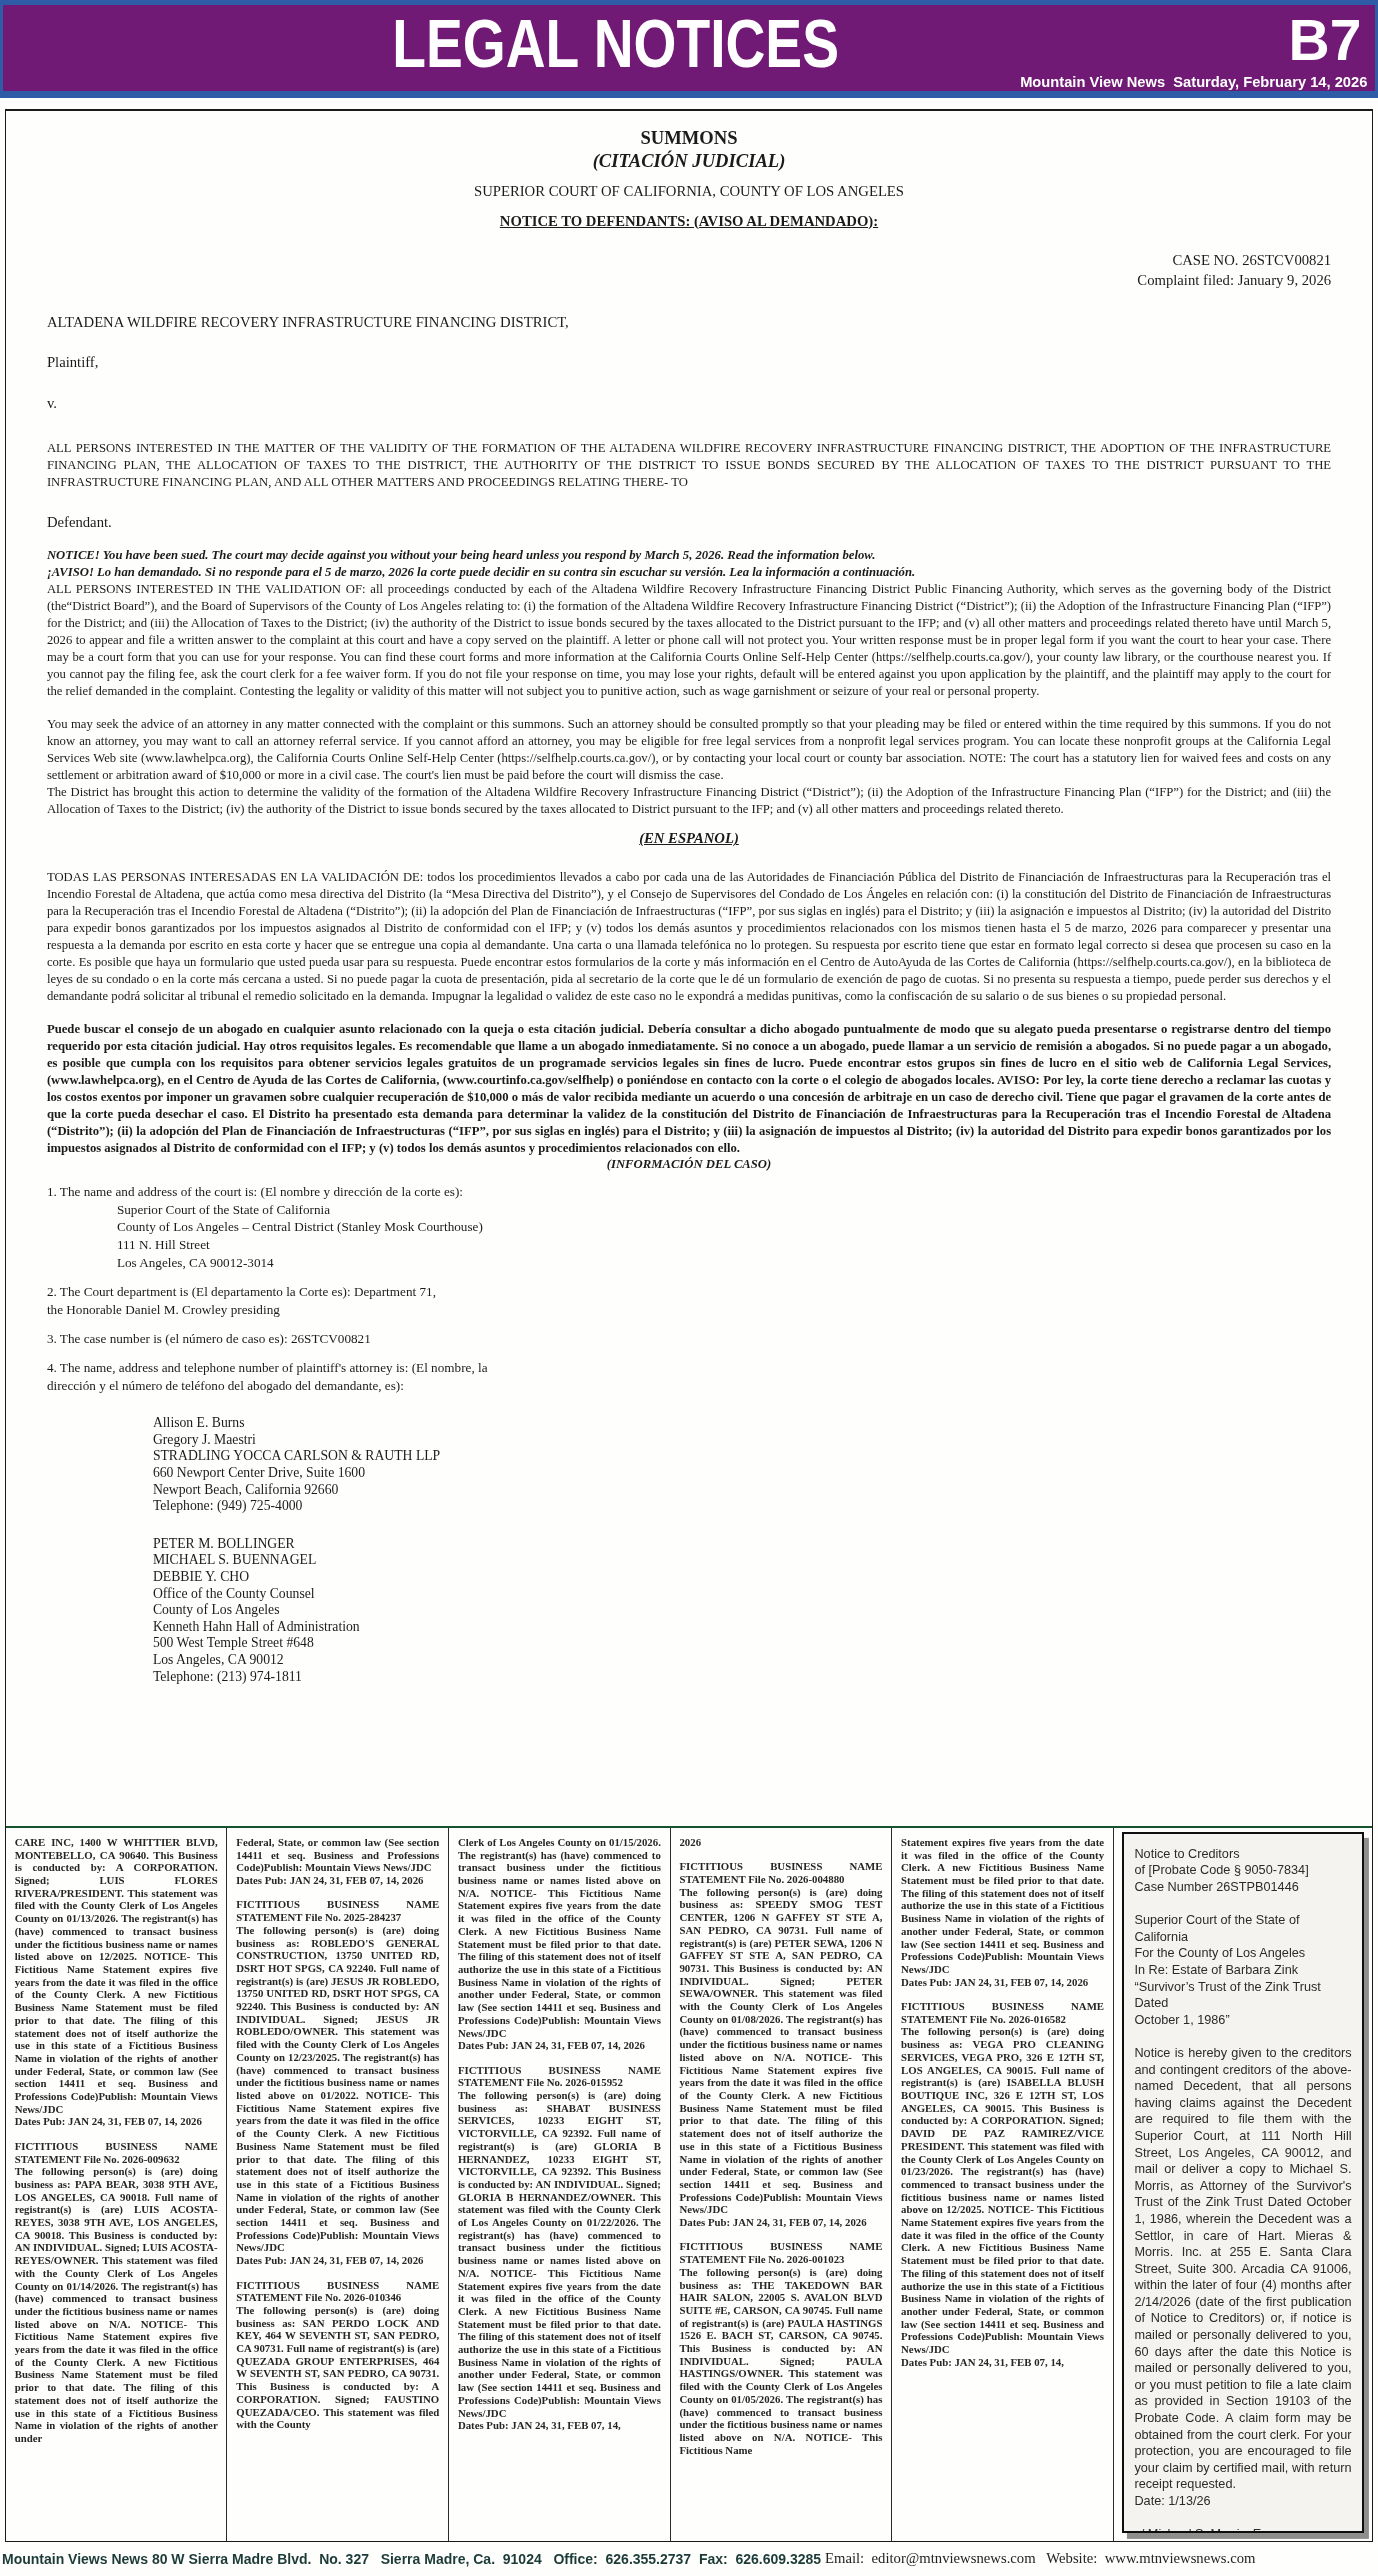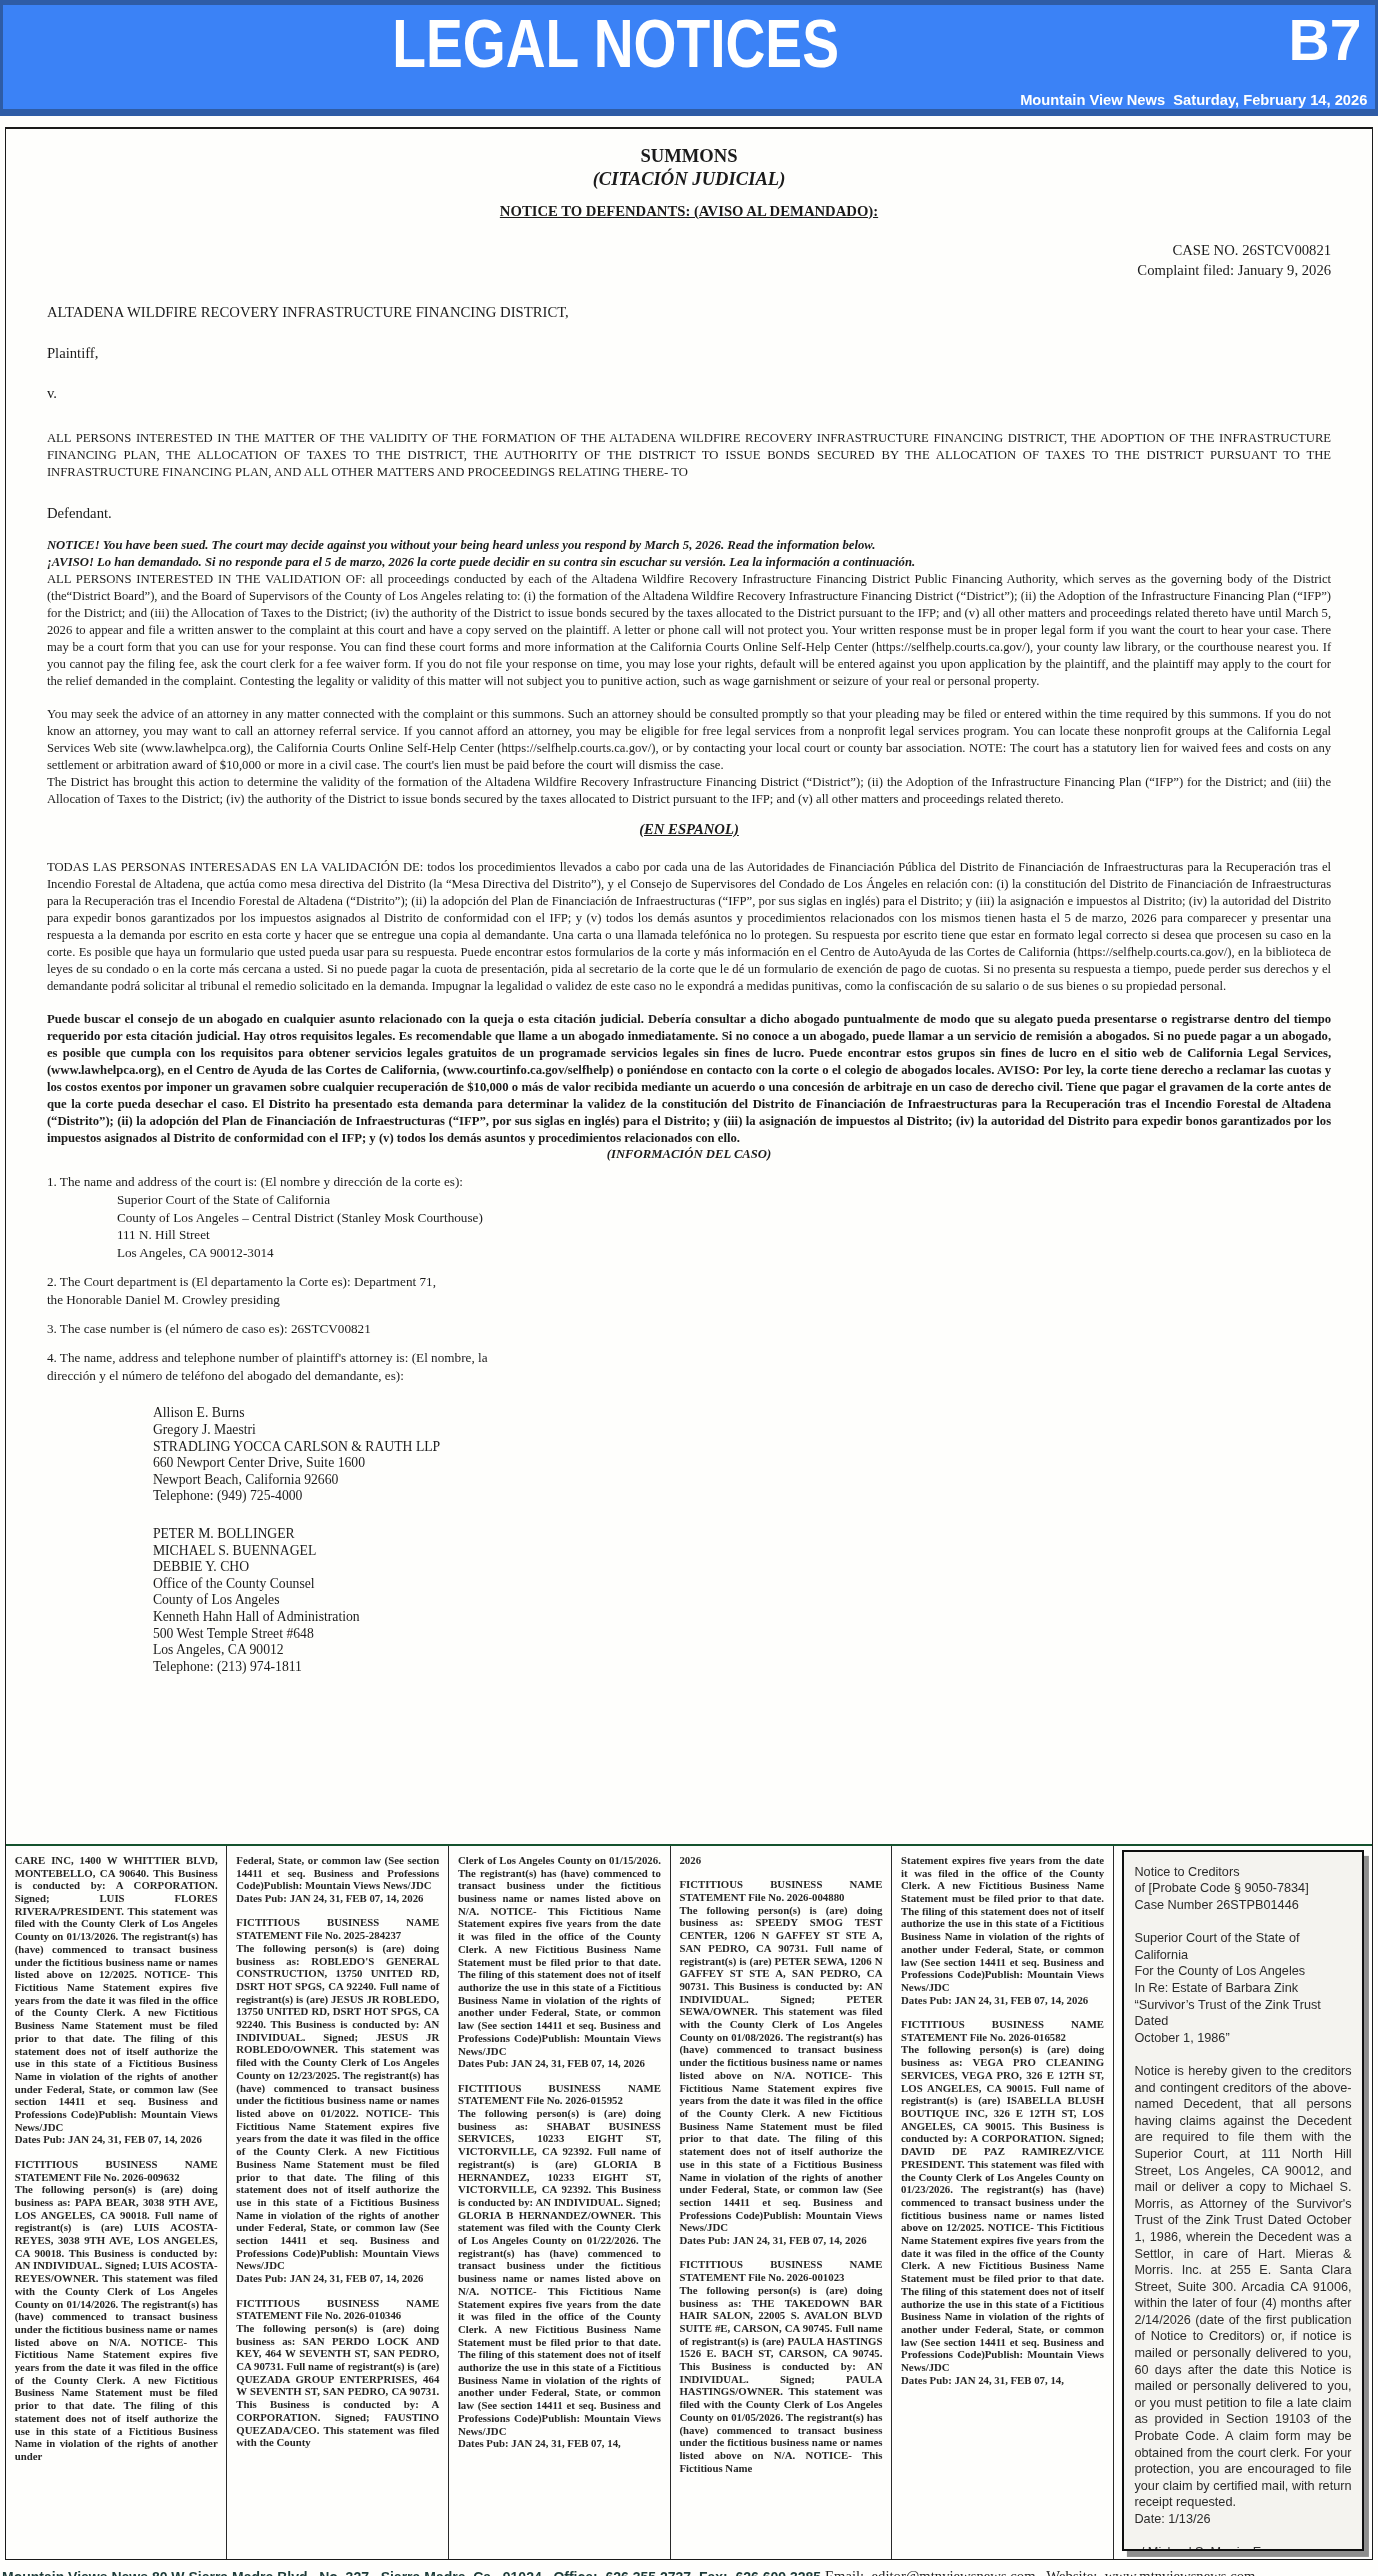--- a/index.html
+++ b/index.html
@@ -2,21 +2,21 @@
 <html><head>
 <meta charset="utf-8">
 <style>
   html,body { margin:0; padding:0; background:#ffffff; }
   .page {
     position:relative; width:1378px; height:2576px; overflow:hidden;
     background:#fefefc; font-family:"Liberation Serif", serif; color:#1b1b1b;
   }
   
   .masthead { background:#2e5ca6; padding:4.9px 2.9px 6.9px 2.9px; }
-  .mast-inner { position:relative; background:#3b82f6; height:104px; }
+  .mast-inner { position:relative; background:#701a75; height:86px; }
   .mast-title {
     position:absolute; left:0; right:147px; top:-5.9px; text-align:center;
     font-family:"Liberation Sans", sans-serif; font-weight:bold; font-size:69px;
     color:#ffffff; transform:scaleX(.80); letter-spacing:0px; line-height:90px;
     white-space:nowrap;
   }
   .mast-page {
     position:absolute; right:13.7px; top:0px; color:#ffffff; line-height:70px;
     font-family:"Liberation Sans", sans-serif; font-weight:bold; font-size:57px;
   }
@@ -87,20 +87,21 @@
       <div class="mast-page">B7</div>
       <div class="mast-date">Mountain View News  Saturday, February 14, 2026</div>
     </div>
   </div>
 
   <div class="content">
 
     <section class="summons">
       <div class="ctr b t1">SUMMONS</div>
       <div class="ctr bi t1">(CITACIÓN JUDICIAL)</div>
+      <div class="ctr sm-court">SUPERIOR COURT OF CALIFORNIA, COUNTY OF LOS ANGELES</div>
       <div class="ctr b sm-ntd">NOTICE TO DEFENDANTS: (AVISO AL DEMANDADO):</div>
       <div class="rgt sm-case">CASE NO. 26STCV00821
 Complaint filed: January 9, 2026</div>
       <div class="sm-line">ALTADENA WILDFIRE RECOVERY INFRASTRUCTURE FINANCING DISTRICT,</div>
       <div class="sm-line">Plaintiff,</div>
       <div class="sm-line">v.</div>
       <div class="para caps-block">ALL PERSONS INTERESTED IN THE MATTER OF THE VALIDITY OF THE FORMATION OF THE ALTADENA WILDFIRE RECOVERY INFRASTRUCTURE FINANCING DISTRICT, THE ADOPTION OF THE INFRASTRUCTURE FINANCING PLAN, THE ALLOCATION OF TAXES TO THE DISTRICT, THE AUTHORITY OF THE DISTRICT TO ISSUE BONDS SECURED BY THE ALLOCATION OF TAXES TO THE DISTRICT PURSUANT TO THE INFRASTRUCTURE FINANCING PLAN, AND ALL OTHER MATTERS AND PROCEEDINGS RELATING THERE- TO</div>
       <div class="sm-line">Defendant.</div>
       <div class="para bi mt-md">NOTICE! You have been sued. The court may decide against you without your being heard unless you respond by March 5, 2026. Read the information below.</div>
       <div class="para bi">¡AVISO! Lo han demandado. Si no responde para el 5 de marzo, 2026 la corte puede decidir en su contra sin escuchar su versión. Lea la información a continuación.</div>

